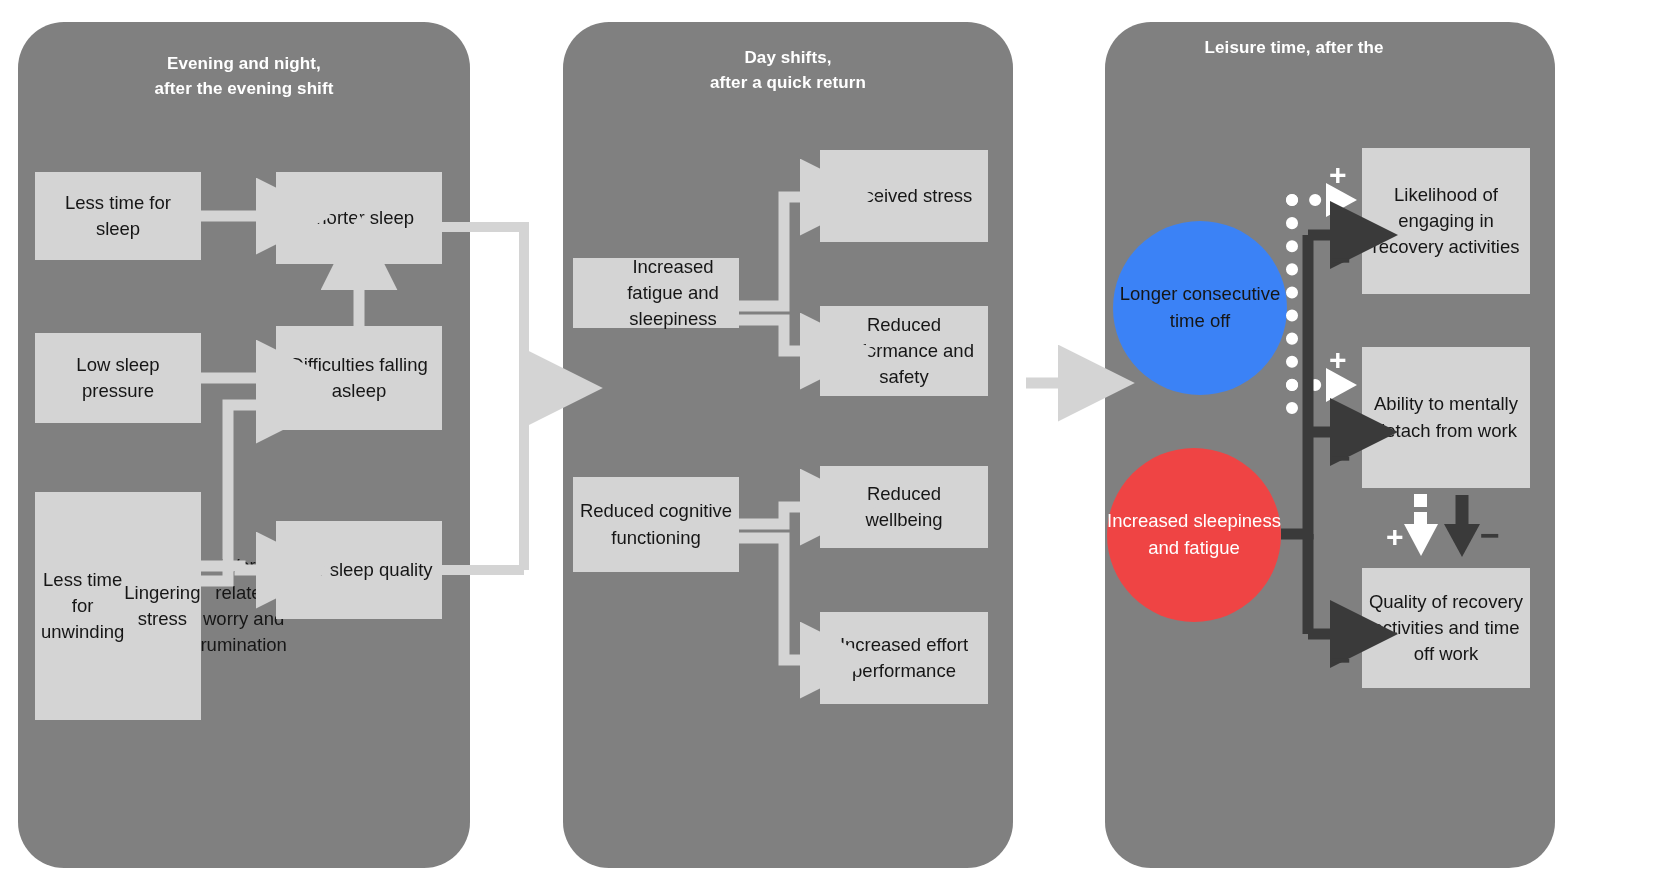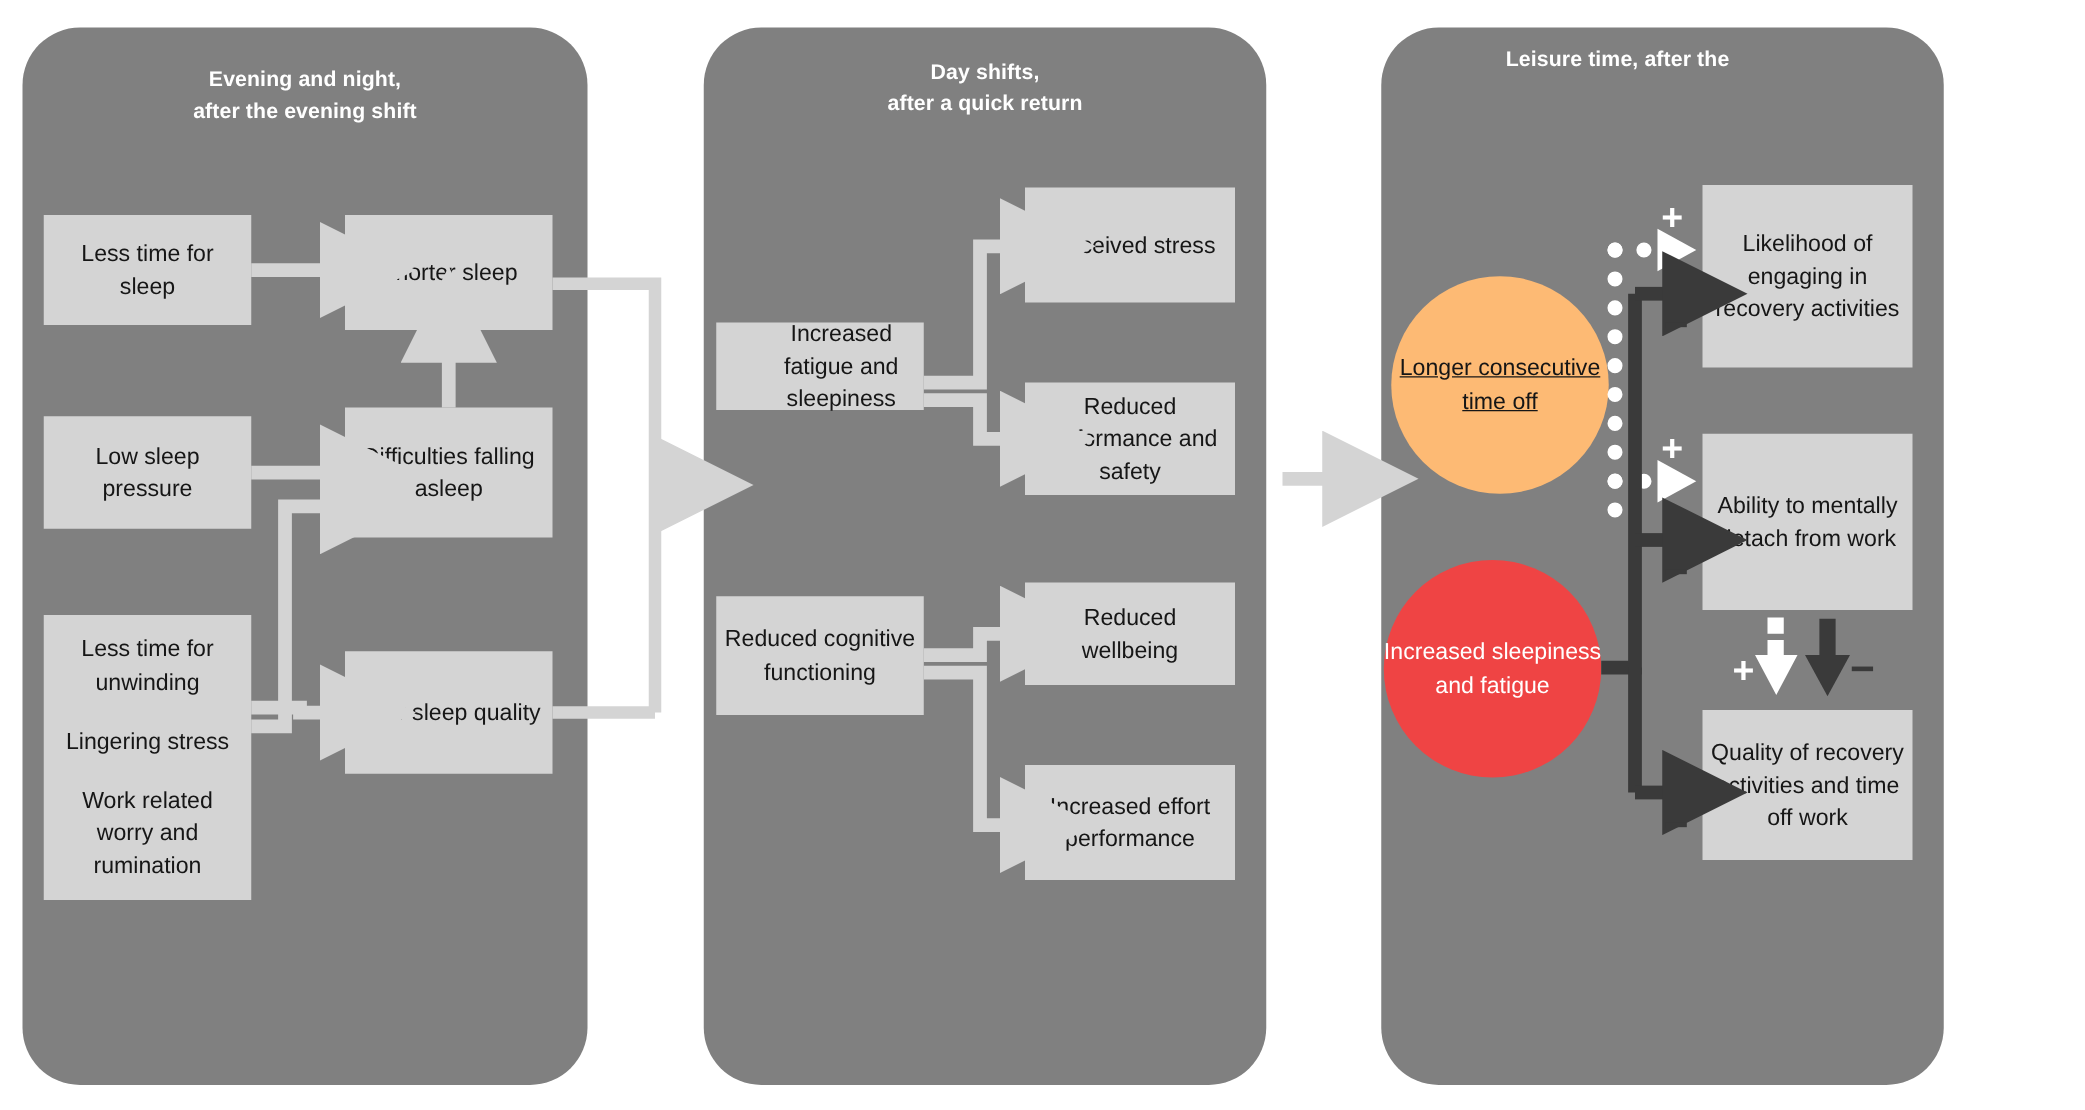--- a/index.html
+++ b/index.html
@@ -11,21 +11,21 @@
     font-weight:bold;font-size:17px;line-height:1.45;letter-spacing:.1px;}
 
   .node{position:absolute;background:#d4d4d4;color:#161616;display:flex;
     align-items:center;justify-content:center;text-align:center;
     font-size:18.5px;line-height:1.42;padding:4px 6px;box-sizing:border-box;}
   .node span{display:block;}
 
   .circle{position:absolute;border-radius:50%;display:flex;align-items:center;
     justify-content:center;text-align:center;font-size:18.5px;line-height:1.45;
     box-sizing:border-box;}
-  .circle.light{background:#fdba74;color:#161616;text-decoration:underline;}
+  .circle.light{background:#3b82f6;color:#161616;}
   .circle.dark{background:#ef4444;color:#ffffff;}
 
   svg.overlay{position:absolute;left:0;top:0;width:1668px;height:888px;
     pointer-events:none;overflow:visible;}
 
   .sign{position:absolute;color:#ffffff;font-weight:bold;line-height:1;}
   .sign.plus{font-size:30px;}
   .sign.minus{font-size:30px;}
   .sign.dark{color:#3a3a3a;}
 </style>
@@ -49,21 +49,21 @@
   </div>
 
   <div class="node" style="left:35px;top:333px;width:166px;height:90px;">
     <span>Low sleep pressure</span>
   </div>
 
   <div class="node" style="left:276px;top:326px;width:166px;height:104px;">
     <span>Difficulties falling asleep</span>
   </div>
 
-  <div class="node" style="left:35px;top:492px;width:166px;height:228px;flex-direction:column;justify-content:space-around;">
+  <div class="node" style="left:35px;top:492px;width:166px;height:228px;flex-direction:row;justify-content:space-around;">
     <span>Less time for unwinding</span>
     <span>Lingering stress</span>
     <span>Work related worry and rumination</span>
   </div>
 
   <div class="node" style="left:276px;top:521px;width:166px;height:98px;">
     <span>Poor sleep quality</span>
   </div>
 
   <div class="panel" style="left:563px;top:22px;width:450px;height:846px;"></div>

